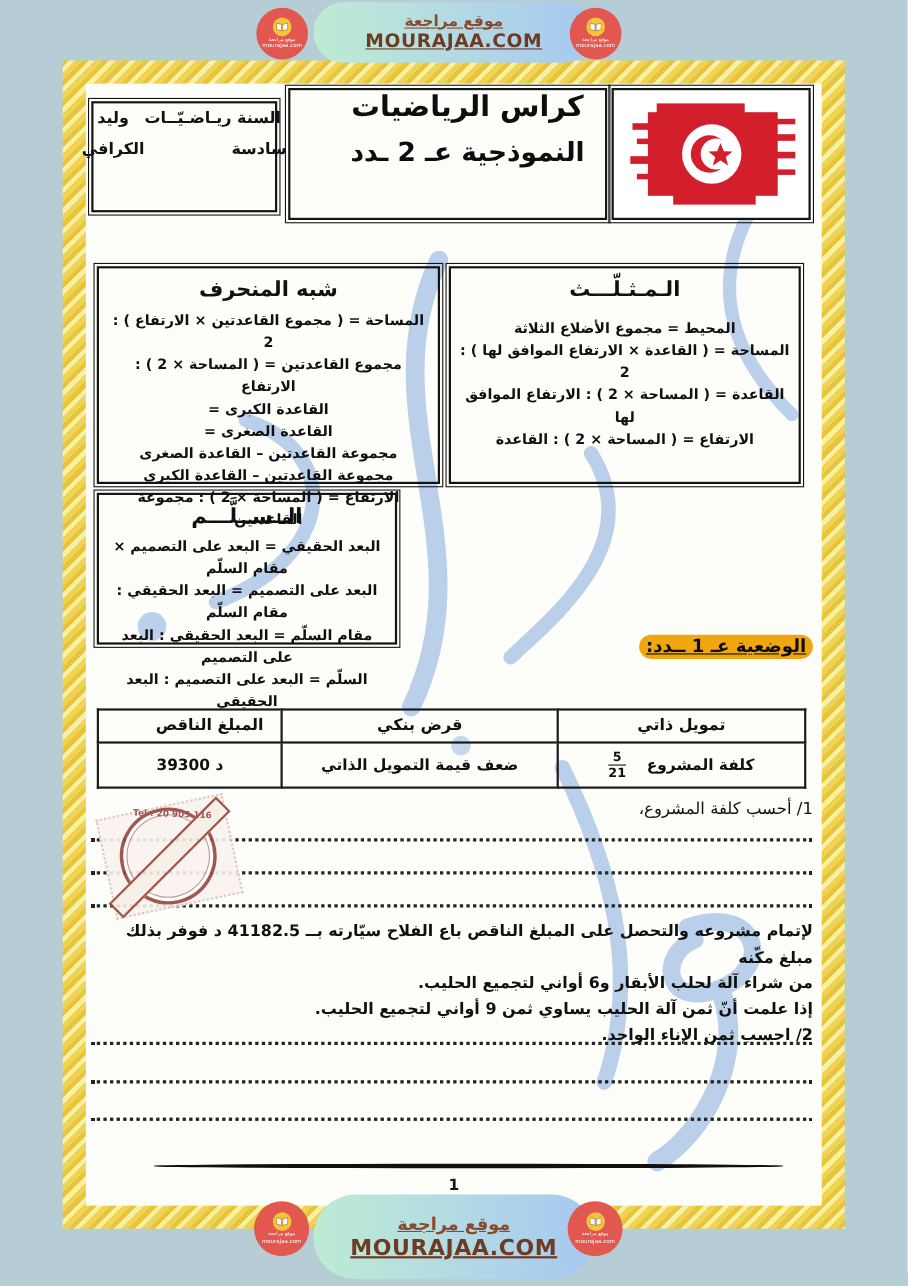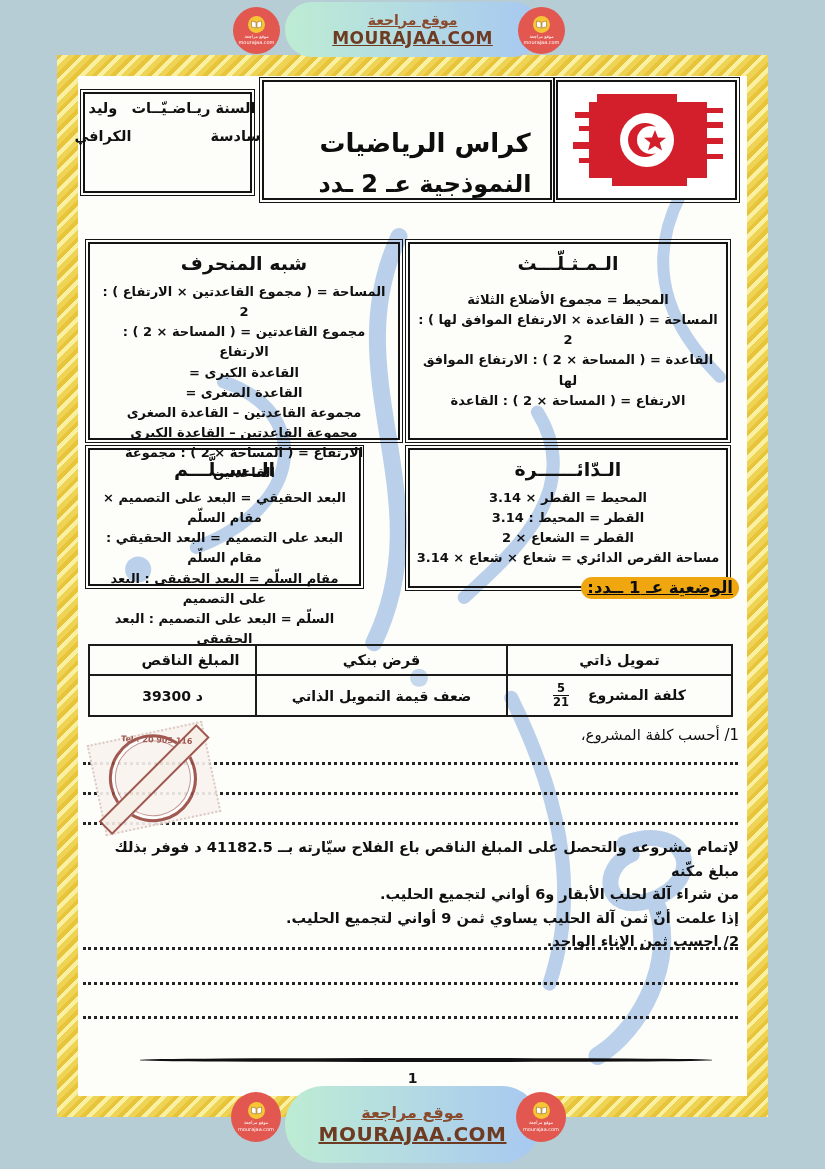--- a/index.html
+++ b/index.html
@@ -51,21 +51,21 @@
 
   
   .watermark { position:absolute; inset:0; z-index:1; pointer-events:none; }
 
   
   .hbox { border:2px solid #141414; outline:1px solid #141414; outline-offset:2px; background:transparent; }
   .info-box { left:5px; top:16px; width:169px; height:101px;
     display:flex; flex-direction:row; justify-content:center; text-align:center;
     direction:rtl; font-weight:bold; font-size:14.5px; line-height:1.95; color:#111; }
   .title-box { left:184px; top:4px; width:290px; height:120px;
-    display:flex; flex-direction:column; justify-content:flex-end; text-align:center;
+    display:flex; flex-direction:column; justify-content:flex-start; text-align:center;
     direction:rtl; font-weight:bold; color:#0d0d0d;padding-left:36px; }
   .title-box .t1 { font-size:26px; letter-spacing:1px; }
   .title-box .t2 { font-size:24px; margin-top:12px; }
   .flag-box { left:478px; top:4px; width:181px; height:120px; background:#fff;
     display:flex; align-items:center; justify-content:center; }
 
   
   .fbox { border:2px solid #141414; outline:1px solid #141414; outline-offset:2px;
     direction:rtl; text-align:center; color:#101010; padding:6px 6px;margin-top:20px; }
   .fbox .ftitle { font-weight:bold; font-size:19px; margin:2px 0 8px 0; }
@@ -223,27 +223,20 @@
     </div>
 
     <div class="c fbox box-scale">
       <div class="ftitle">الــســلَّـــم</div>
       <div class="fline">البعد الحقيقي = البعد على التصميم × مقام السلّم</div>
       <div class="fline">البعد على التصميم = البعد الحقيقي : مقام السلّم</div>
       <div class="fline">مقام السلّم = البعد الحقيقي : البعد على التصميم</div>
       <div class="fline">السلّم = البعد على التصميم : البعد الحقيقي</div>
     </div>
 
-    <div class="c fbox box-circle">
-      <div class="ftitle">الـدّائــــــرة</div>
-      <div class="fline">المحيط = القطر × 3.14</div>
-      <div class="fline">القطر = المحيط : 3.14</div>
-      <div class="fline">القطر = الشعاع × 2</div>
-      <div class="fline">مساحة القرص الدائري = شعاع × شعاع × 3.14</div>
-    </div>
 
     <div class="c section-title">الوضعية عـ 1 ــدد:</div>
 
 
     <table class="cost-table">
       <tbody>
           <tr>
         <th class="col-a">تمويل ذاتي</th>
         <th class="col-b">قرض بنكي</th>
         <th class="col-c">المبلغ الناقص</th>

